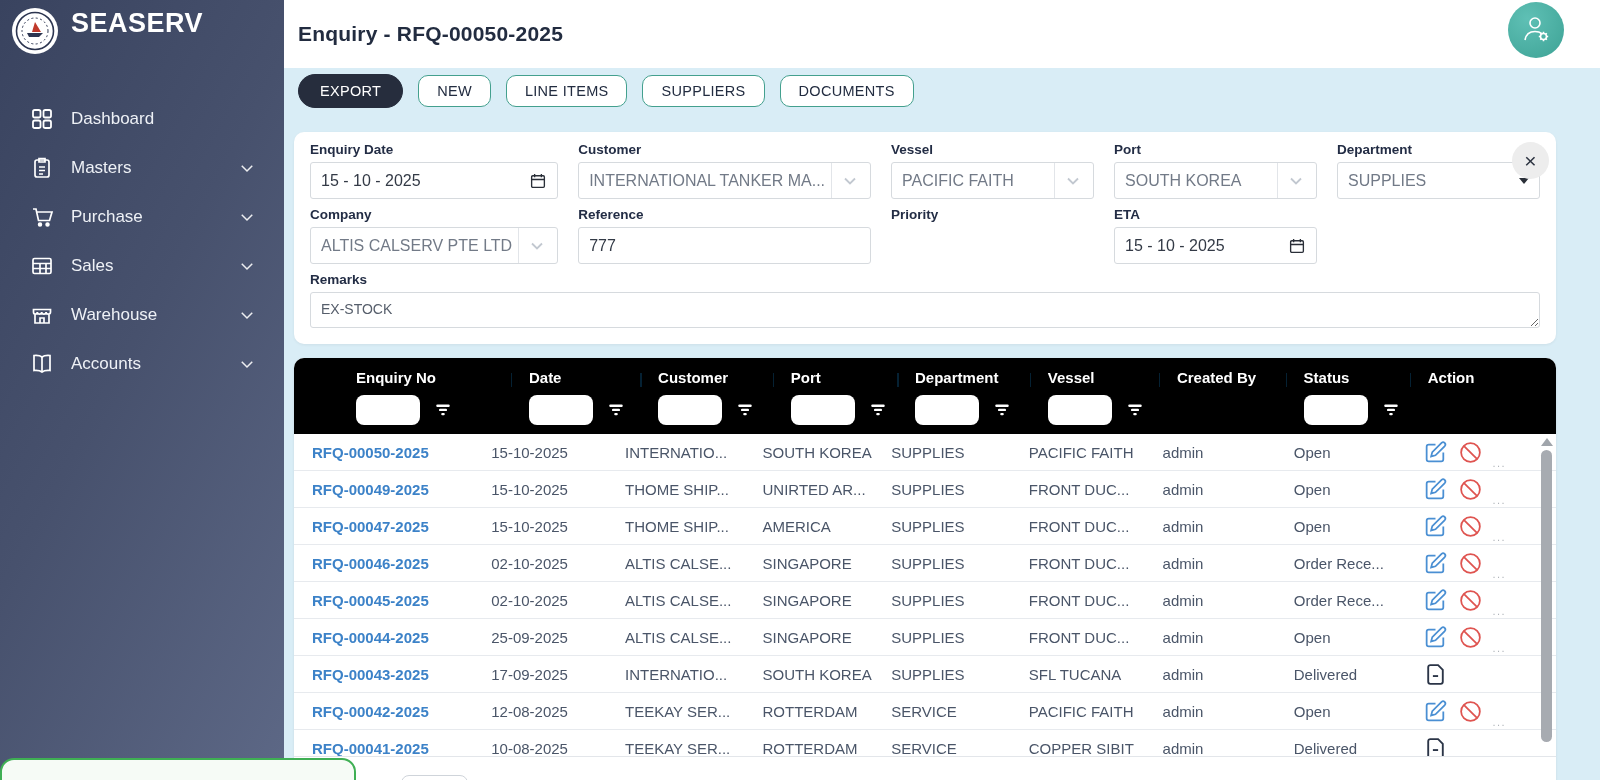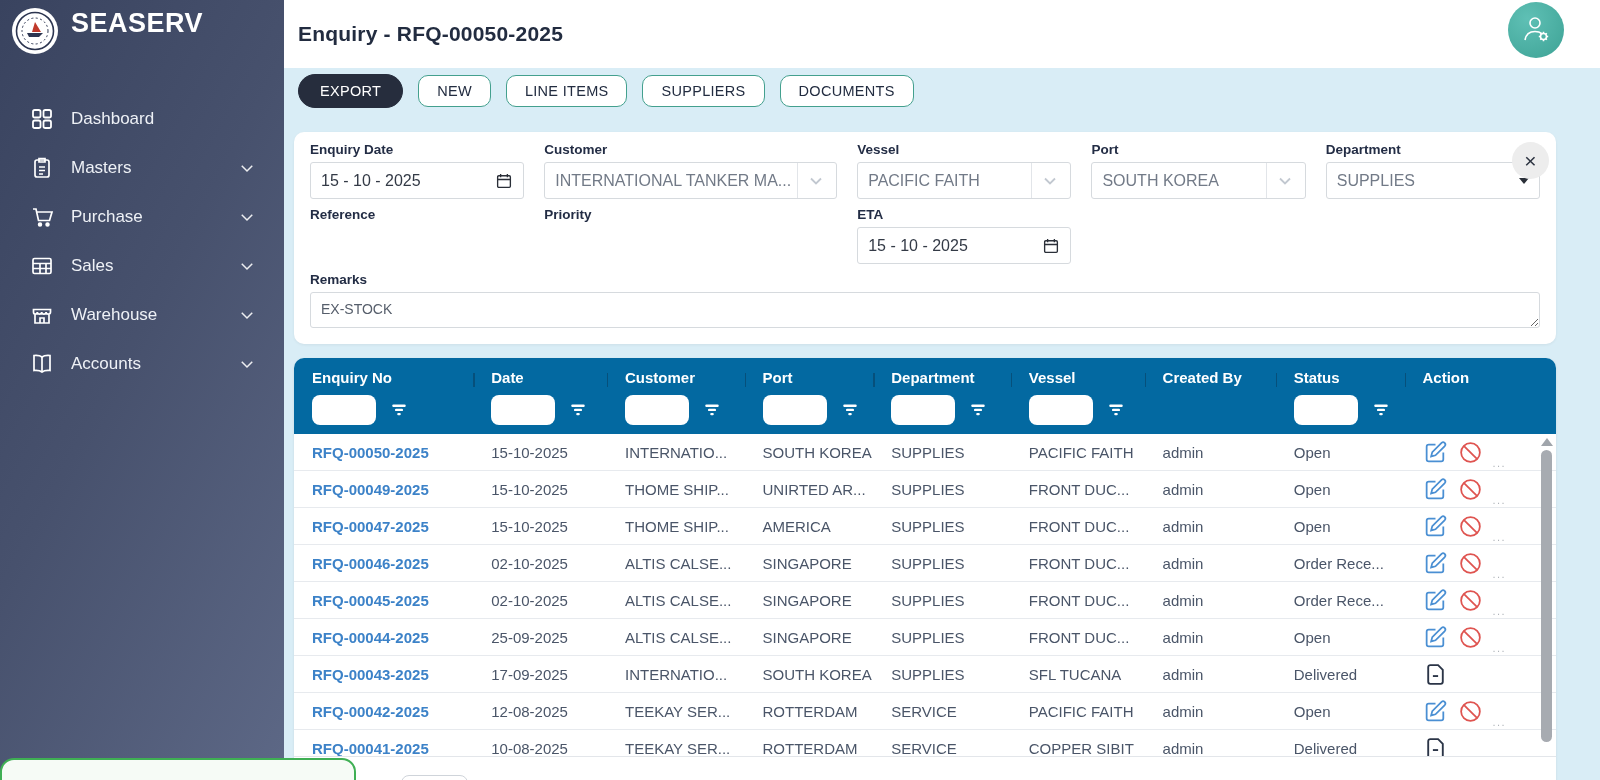--- a/index.html
+++ b/index.html
@@ -65,21 +65,21 @@
   .close-btn { position:absolute; top:10px; right:51px; width:37px; height:37px; border-radius:50%;
     background:#ededed; display:flex; align-items:center; justify-content:center; cursor:pointer;
     font-size:21px; color:#2c3340; z-index:5; }
 
   
   .table-card { margin:14px 44px 0 10px; background:#fff; border-radius:10px; overflow:hidden;
     box-shadow:0 1px 3px rgba(0,0,0,.08); position:relative; }
   .grid-cols { display:grid;
     grid-template-columns:14.2% 10.6% 10.9% 10.2% 10.9% 10.6% 10.4% 10.2% 1fr;
     align-items:center; }
-  .thead { background:#0369a1; }
+  .thead { background:#000000;padding-left:44px; }
   .th-row { height:34px; padding-top:4px; }
   .th { color:#fff; font-size:15px; font-weight:700; padding-left:18px; position:relative;
     white-space:nowrap; }
   .th + .th::before { content:""; position:absolute; left:0; top:4px; height:14px; width:1.5px;
     background:rgba(10,60,92,.55); }
   .filter-row { height:42px; padding-bottom:6px; }
   .fcell { display:flex; align-items:center; gap:14px; padding-left:18px; }
   .filter-input { width:64px; height:30px; border:none; border-radius:8px; background:#fff;
     outline:none; font-family:inherit; font-size:13px; padding:0 8px; }
   .funnel { width:18px; height:18px; cursor:pointer; }
@@ -297,23 +297,36 @@
           </div>
 
           <div>
             <div class="flabel">Department</div>
             <div class="finput">
               <span class="fval grey">SUPPLIES</span>
               <span class="caret"></span>
             </div>
           </div>
 
+          <div>
+            <div class="flabel">Company</div>
+            <div class="finput">
+              <span class="fval grey">ALTIS CALSERV PTE LTD</span>
+              <span class="seldiv"></span>
+              <svg class="chev" viewBox="0 0 24 24" fill="none" stroke="#c2c8d0" stroke-width="2.2">
+                  <path d="M6 9l6 6 6-6"></path>
+                </svg>
+            </div>
+          </div>
 
           <div>
             <div class="flabel">Reference</div>
+            <div class="finput">
+              <span class="fval">777</span>
+            </div>
           </div>
 
           <div>
             <div class="flabel">Priority</div>
           </div>
 
           <div>
             <div class="flabel">ETA</div>
             <div class="finput">
               <span class="fval">15 - 10 - 2025</span>

